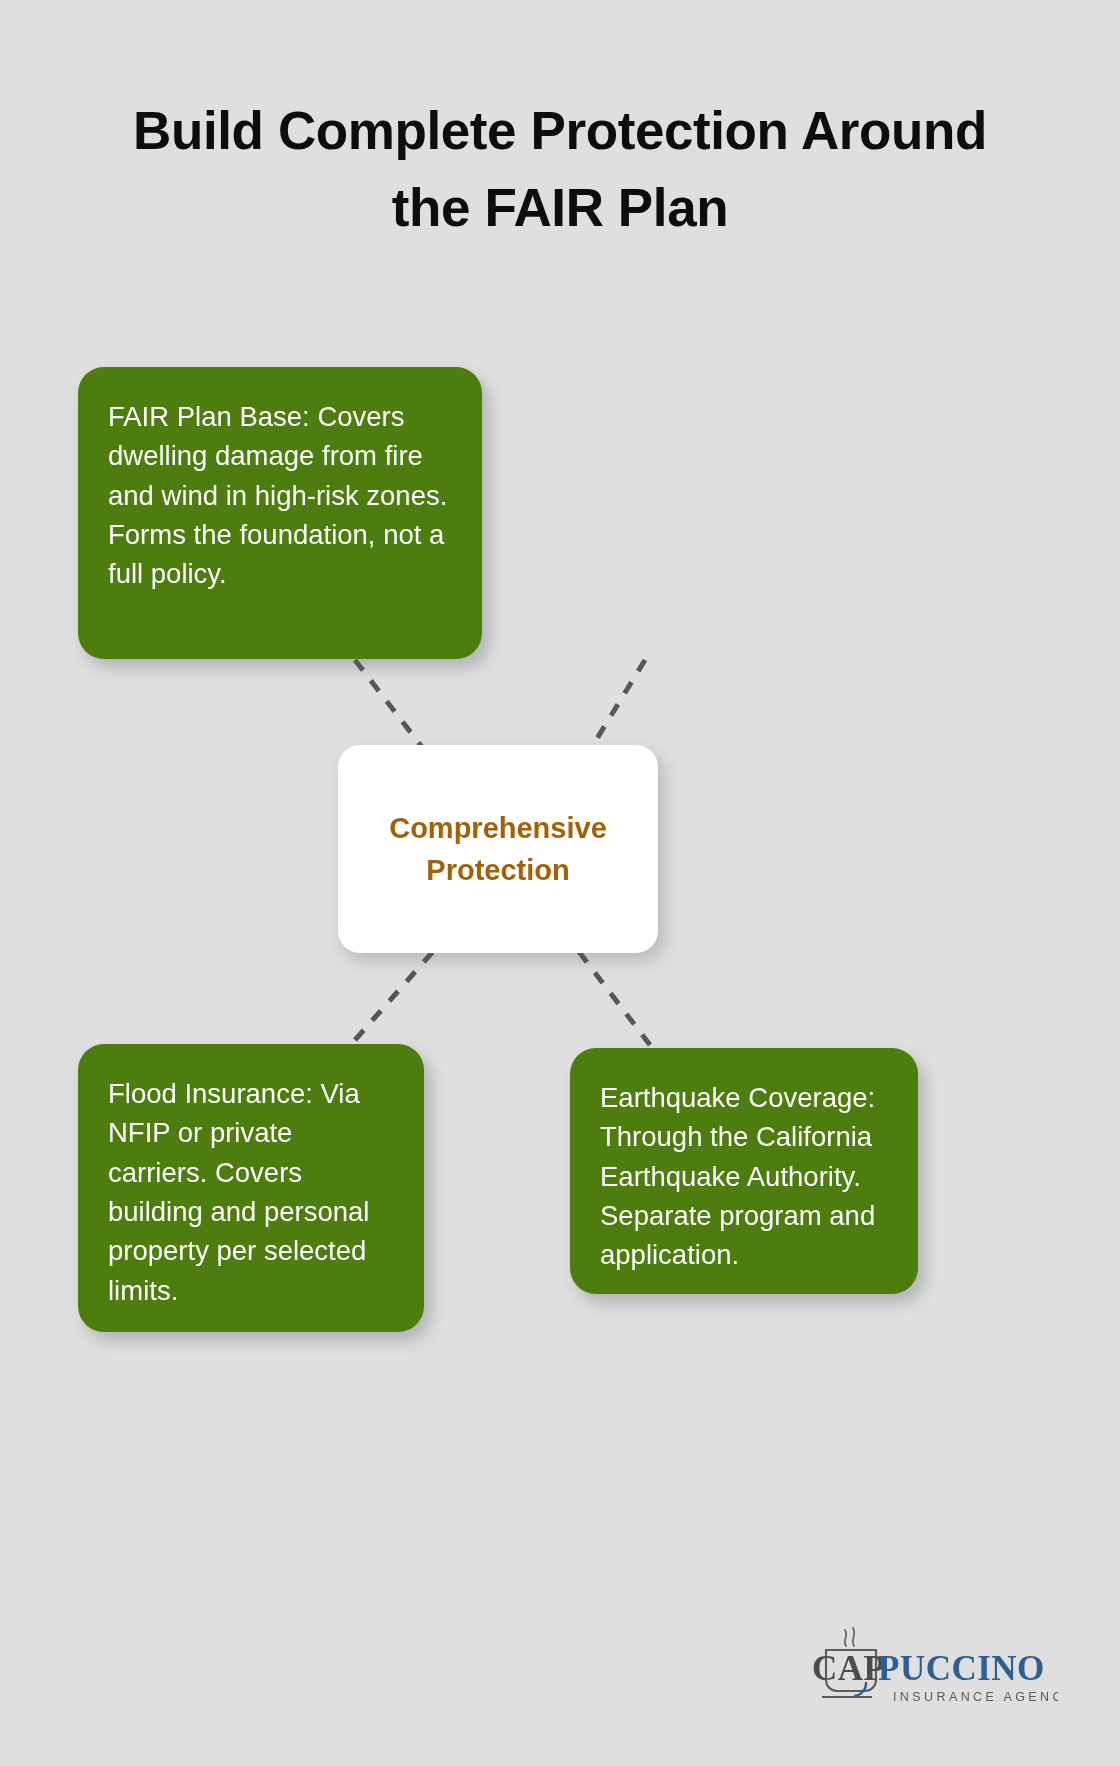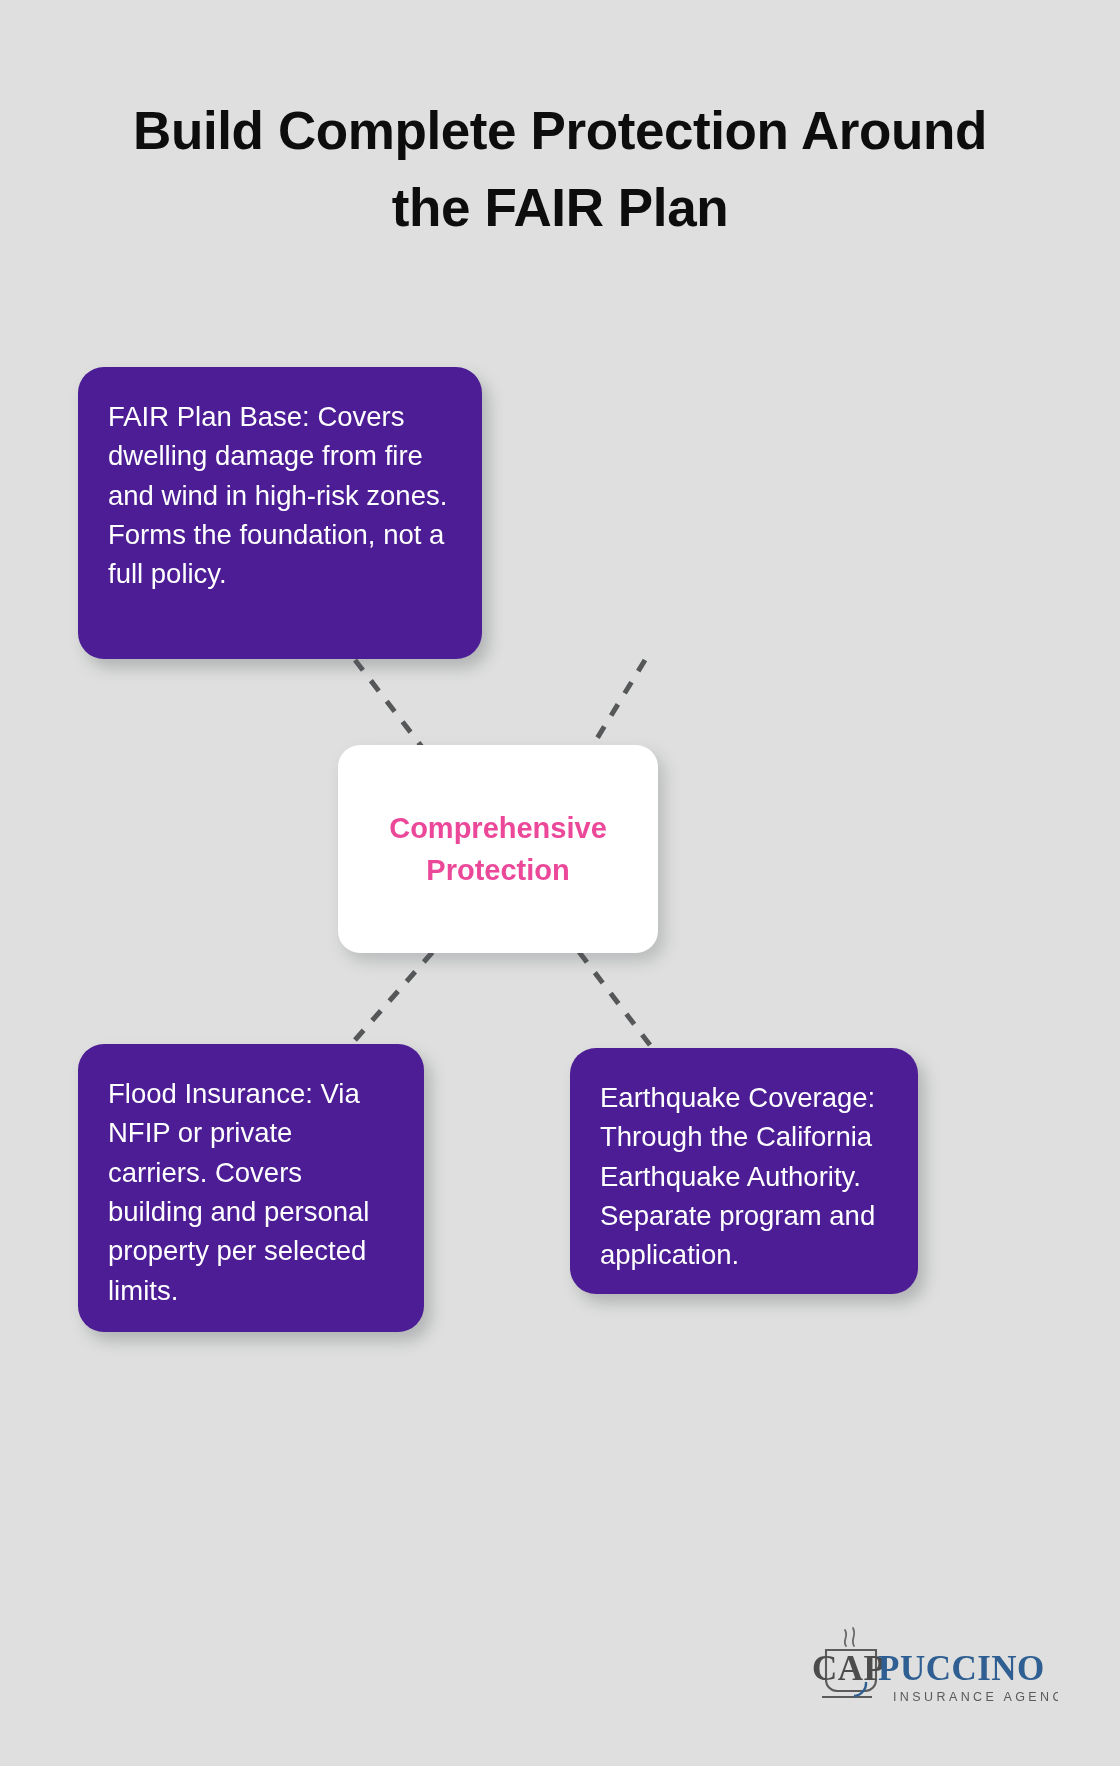--- a/index.html
+++ b/index.html
@@ -40,21 +40,21 @@
     left: 0;
     top: 0;
     width: 1120px;
     height: 1766px;
     pointer-events: none;
   }
 
   
   .card {
     position: absolute;
-    background: #4c1d95;
+    background: #4d7c0f;
     border-radius: 26px;
     box-shadow: 7px 9px 15px rgba(90, 95, 100, 0.33);
     color: #ffffff;
     font-size: 27.5px;
     line-height: 1.43;
     font-weight: 400;
     padding: 30px 33px 30px 30px;
     display: flex;
     align-items: flex-start;
   }
@@ -107,21 +107,21 @@
     align-items: center;
     justify-content: center;
     text-align: center;
     padding: 0 26px;
   }
 
   #center-hub .hub-text {
     font-size: 29px;
     font-weight: 700;
     line-height: 1.45;
-    color: #ec4899;
+    color: #a16207;
   }
 
   
   .logo {
     position: absolute;
     left: 808px;
     top: 1624px;
     width: 250px;
     height: 92px;
   }

